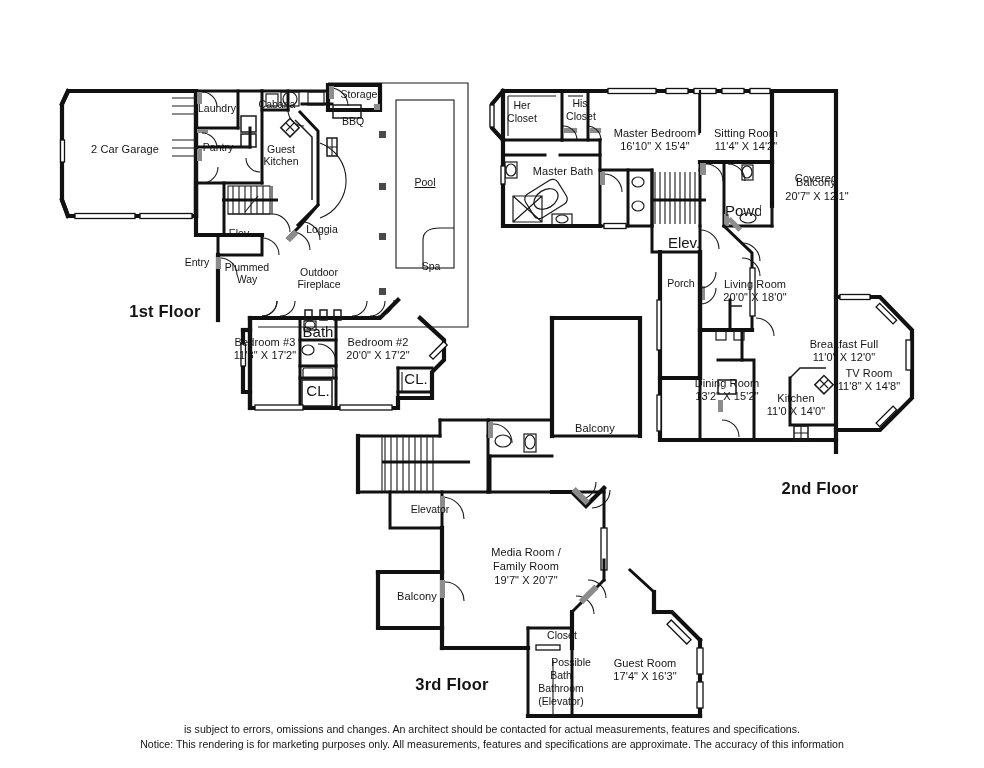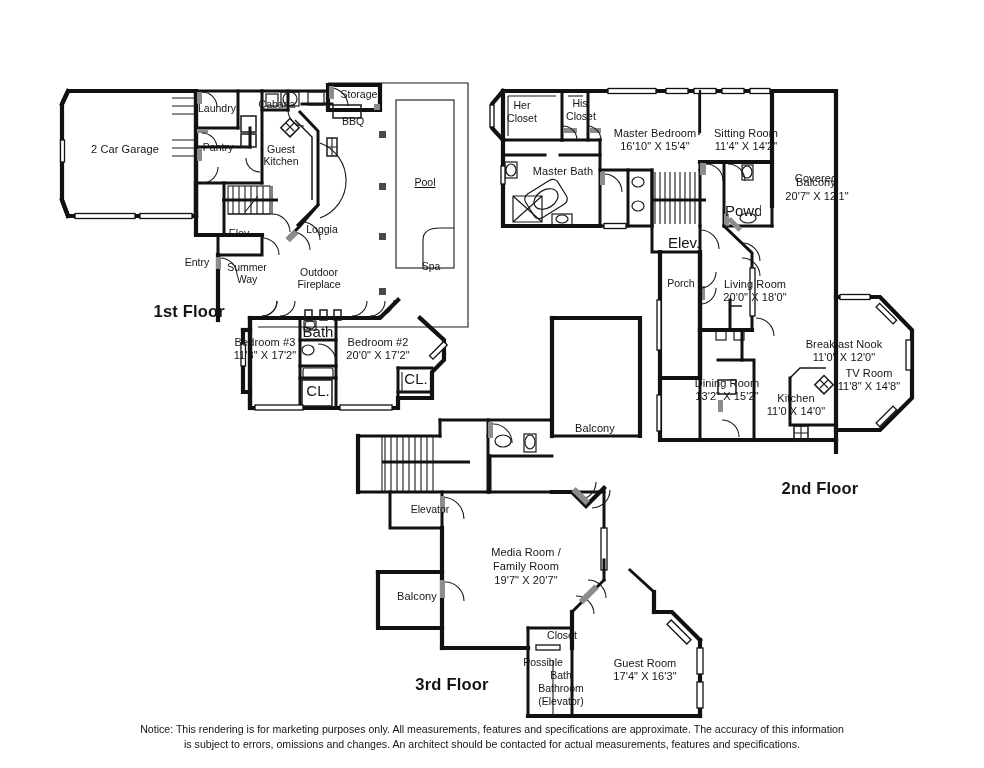--- a/index.html
+++ b/index.html
@@ -442,76 +442,76 @@
   <div class="lbl rm" style="left:60px; top:143px; width:130px;">2 Car Garage</div>
   <div class="lbl sm" style="left:186px; top:103px; width:62px;">Laundry</div>
   <div class="lbl sm" style="left:188px; top:142px; width:60px;">Pantry</div>
   <div class="lbl sm" style="left:248px; top:99px; width:58px;">Cabana</div>
   <div class="lbl sm" style="left:250px; top:144px; width:62px;">Guest</div>
   <div class="lbl sm" style="left:250px; top:156px; width:62px;">Kitchen</div>
   <div class="lbl sm" style="left:333px; top:89px; width:52px;">Storage</div>
   <div class="lbl sm" style="left:330px; top:116px; width:46px;text-align:center;">BBQ</div>
   <div class="lbl sm" style="left:218px; top:228px; width:44px;">Elev.</div>
   <div class="lbl sm" style="left:174px; top:257px; width:46px;">Entry</div>
-  <div class="lbl sm" style="left:222px; top:262px; width:50px;">Summer</div>
+  <div class="lbl sm" style="left:222px; top:262px; width:50px;">Plummed</div>
   <div class="lbl sm" style="left:222px; top:274px; width:50px;">Way</div>
   <div class="lbl sm" style="left:296px; top:224px; width:52px;">Loggia</div>
   <div class="lbl sm" style="left:288px; top:267px; width:62px;">Outdoor</div>
   <div class="lbl sm" style="left:288px; top:279px; width:62px;">Fireplace</div>
   <div class="lbl sm" style="left:402px; top:177px; width:46px;text-decoration:underline;">Pool</div>
   <div class="lbl sm" style="left:410px; top:261px; width:42px;">Spa</div>
   <div class="lbl rm" style="left:222px; top:336px; width:86px;">Bedroom #3</div>
   <div class="lbl rm" style="left:222px; top:349px; width:86px;">11'8" X 17'2"</div>
   <div class="lbl rm" style="left:333px; top:336px; width:90px;">Bedroom #2</div>
   <div class="lbl rm" style="left:333px; top:349px; width:90px;">20'0" X 17'2"</div>
   <div class="lbl xs" style="left:301px; top:324px; width:34px;">Bath</div>
   <div class="lbl xs" style="left:301px; top:383px; width:34px;">CL.</div>
   <div class="lbl xs" style="left:401px; top:371px; width:30px;">CL.</div>
-  <div class="lbl floor-title" style="left:105px; top:302px; width:120px;text-align:right;">1st Floor</div>
+  <div class="lbl floor-title" style="left:105px; top:302px; width:120px;">1st Floor</div>
 
   <div class="lbl sm" style="left:498px; top:100px; width:48px;">Her</div>
   <div class="lbl sm" style="left:494px; top:113px; width:56px;">Closet</div>
   <div class="lbl sm" style="left:562px; top:98px; width:36px;">His</div>
   <div class="lbl sm" style="left:556px; top:111px; width:50px;">Closet</div>
   <div class="lbl rm" style="left:600px; top:127px; width:110px;">Master Bedroom</div>
   <div class="lbl rm" style="left:600px; top:140px; width:110px;">16'10" X 15'4"</div>
   <div class="lbl rm" style="left:700px; top:127px; width:92px;">Sitting Room</div>
   <div class="lbl rm" style="left:700px; top:140px; width:92px;">11'4" X 14'2"</div>
   <div class="lbl rm" style="left:518px; top:165px; width:90px;">Master Bath</div>
   <div class="lbl rm" style="left:780px; top:172px; width:72px;">Covered</div>
   <div class="lbl rm" style="left:780px; top:176px; width:72px;">Balcony</div>
   <div class="lbl rm" style="left:772px; top:190px; width:90px;">20'7" X 12'1"</div>
   <div class="lbl xs clip-powder" style="left:725px; top:203px; width:36px; text-align:left; height:13px;">Powder</div>
   <div class="lbl xs" style="left:666px; top:235px; width:36px;">Elev.</div>
   <div class="lbl sm" style="left:660px; top:278px; width:42px;">Porch</div>
   <div class="lbl rm" style="left:710px; top:278px; width:90px;">Living Room</div>
   <div class="lbl rm" style="left:710px; top:291px; width:90px;">20'0" X 18'0"</div>
-  <div class="lbl rm" style="left:794px; top:338px; width:100px;">Breakfast Nook</div>
+  <div class="lbl rm" style="left:794px; top:338px; width:100px;">Breakfast Full</div>
   <div class="lbl rm" style="left:794px; top:351px; width:100px;">11'0" X 12'0"</div>
   <div class="lbl rm" style="left:830px; top:367px; width:78px;">TV Room</div>
   <div class="lbl rm" style="left:822px; top:380px; width:94px;">11'8" X 14'8"</div>
   <div class="lbl rm" style="left:685px; top:377px; width:84px;">Dining Room</div>
   <div class="lbl rm" style="left:685px; top:390px; width:84px;">13'2" X 15'2"</div>
   <div class="lbl rm" style="left:760px; top:392px; width:72px;">Kitchen</div>
   <div class="lbl rm" style="left:760px; top:405px; width:72px;">11'0 X 14'0"</div>
   <div class="lbl floor-title" style="left:760px; top:479px; width:120px;">2nd Floor</div>
 
   <div class="lbl rm" style="left:556px; top:422px; width:78px;">Balcony</div>
   <div class="lbl sm" style="left:400px; top:504px; width:60px;">Elevator</div>
   <div class="lbl rm" style="left:384px; top:590px; width:66px;">Balcony</div>
   <div class="lbl rm" style="left:476px; top:546px; width:100px;">Media Room /</div>
   <div class="lbl rm" style="left:476px; top:560px; width:100px;">Family Room</div>
   <div class="lbl rm" style="left:476px; top:574px; width:100px;">19'7" X 20'7"</div>
   <div class="lbl sm" style="left:534px; top:630px; width:56px;">Closet</div>
-  <div class="lbl sm" style="left:512px; top:657px; width:62px;">Possible</div>
+  <div class="lbl sm" style="left:540px; top:657px; width:62px;">Possible</div>
   <div class="lbl sm" style="left:530px; top:670px; width:62px;">Bath</div>
   <div class="lbl sm" style="left:528px; top:683px; width:66px;">Bathroom</div>
   <div class="lbl sm" style="left:526px; top:696px; width:70px;">(Elevator)</div>
   <div class="lbl rm" style="left:596px; top:657px; width:98px;">Guest Room</div>
   <div class="lbl rm" style="left:596px; top:670px; width:98px;">17'4" X 16'3"</div>
   <div class="lbl floor-title" style="left:392px; top:675px; width:120px;">3rd Floor</div>
 
   <div class="notice" style="top:722px;">
+    <span>is subject to errors, omissions and changes. An architect should be contacted for actual measurements, features and specifications.</span>
     <span>Notice: This rendering is for marketing purposes only. All measurements, features and specifications are approximate. The accuracy of this information</span>
-    <span>is subject to errors, omissions and changes. An architect should be contacted for actual measurements, features and specifications.</span>
   </div>
 
 </div>
 
 </body></html>

